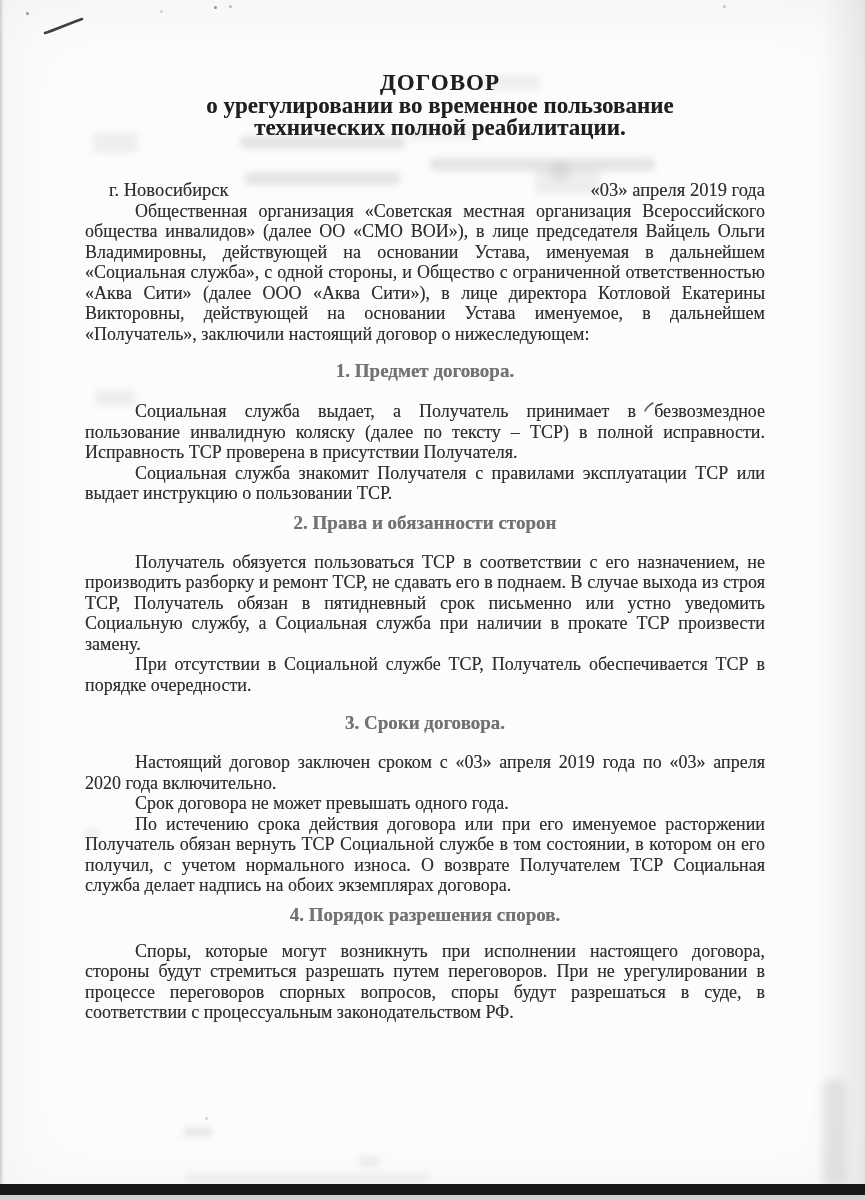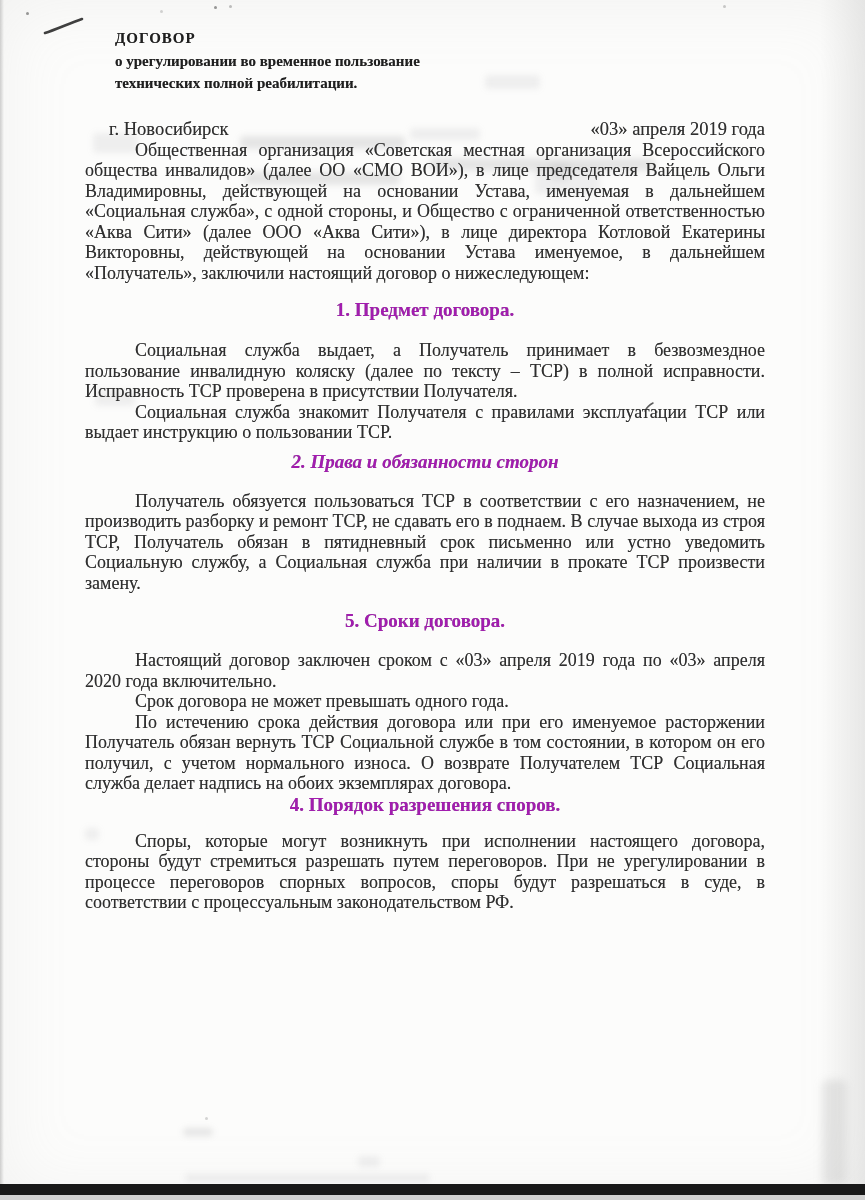--- a/index.html
+++ b/index.html
@@ -16,48 +16,49 @@
     box-shadow: inset 0 0 70px rgba(175,175,175,0.14);
   }
   
   .content {
     position:absolute; left:85px; top:0; width:680px;
     color:#2f2f2f;
     font-size:18px; line-height:20.5px;
     text-shadow:0 0 0.4px rgba(60,60,60,0.55);
   }
   .title-block {
-    margin-top:27px;
+    margin-top:72px;
     padding-left:30px;
+    text-align:center;
     font-weight:bold;
-    font-size:15px; line-height:22.5px;
+    font-size:23px; line-height:22.5px;
     color:#1f1f1f;
   }
   .title-main { letter-spacing:1px; }
   .date-row {
     display:flex; justify-content:space-between;
-    margin-top:24px;
+    margin-top:40px;
     padding-left:24px;
     font-size:18.5px; line-height:21px;gap:8px;
   }
   .para {
     margin:0;
     text-align:justify;
     text-indent:50px;
   }
   .preamble { }
   .sec-heading {
     margin:0; text-align:center;
     font-size:19px; line-height:22px;
-    font-weight:bold; color:#a21caf;
+    font-weight:bold; color:#737373;
   }
   .h1 { margin-top:16px; margin-bottom:19px; }
-  .h2 { margin-top:8px;  margin-bottom:18px;font-style:italic; }
+  .h2 { margin-top:8px;  margin-bottom:18px; }
   .h3 { margin-top:17px; margin-bottom:18px; }
-  .h4 { margin-top:0; margin-bottom:15px; }
+  .h4 { margin-top:8px; margin-bottom:15px; }
   
   .artifact { position:absolute; pointer-events:none; }
   .ghost {
     position:absolute;
     background:rgba(118,120,128,0.10);
     filter:blur(3px);
     border-radius:4px;
     pointer-events:none;
   }
   .ghost.dark { background:rgba(110,112,120,0.16); }
@@ -145,23 +146,24 @@
 
   <h2 class="sec-heading h1">1. Предмет договора.</h2>
   <div>
     <p class="para">Социальная служба выдает, а Получатель принимает в безвозмездное пользование инвалидную коляску (далее по тексту – ТСР) в полной исправности. Исправность ТСР проверена в присутствии Получателя.</p>
     <p class="para">Социальная служба знакомит Получателя с правилами эксплуатации ТСР или выдает инструкцию о пользовании ТСР.</p>
   </div>
 
   <h2 class="sec-heading h2">2. Права и обязанности сторон</h2>
   <div>
     <p class="para">Получатель обязуется пользоваться ТСР в соответствии с его назначением, не производить разборку и ремонт ТСР, не сдавать его в поднаем. В случае выхода из строя ТСР, Получатель обязан в пятидневный срок письменно или устно уведомить Социальную службу, а Социальная служба при наличии в прокате ТСР произвести замену.</p>
+    <p class="para">При отсутствии в Социальной службе ТСР, Получатель обеспечивается ТСР в порядке очередности.</p>
   </div>
 
-  <h2 class="sec-heading h3">5. Сроки договора.</h2>
+  <h2 class="sec-heading h3">3. Сроки договора.</h2>
   <div>
     <p class="para">Настоящий договор заключен сроком с «03» апреля 2019 года по «03» апреля 2020 года включительно.</p>
     <p class="para">Срок договора не может превышать одного года.</p>
     <p class="para">По истечению срока действия договора или при его именуемое расторжении Получатель обязан вернуть ТСР Социальной службе в том состоянии, в котором он его получил, с учетом нормального износа. О возврате Получателем ТСР Социальная служба делает надпись на обоих экземплярах договора.</p>
   </div>
 
   <h2 class="sec-heading h4">4. Порядок разрешения споров.</h2>
   <div>
     <p class="para">Споры, которые могут возникнуть при исполнении настоящего договора, стороны будут стремиться разрешать путем переговоров. При не урегулировании в процессе переговоров спорных вопросов, споры будут разрешаться в суде, в соответствии с процессуальным законодательством РФ.</p>
   </div>

